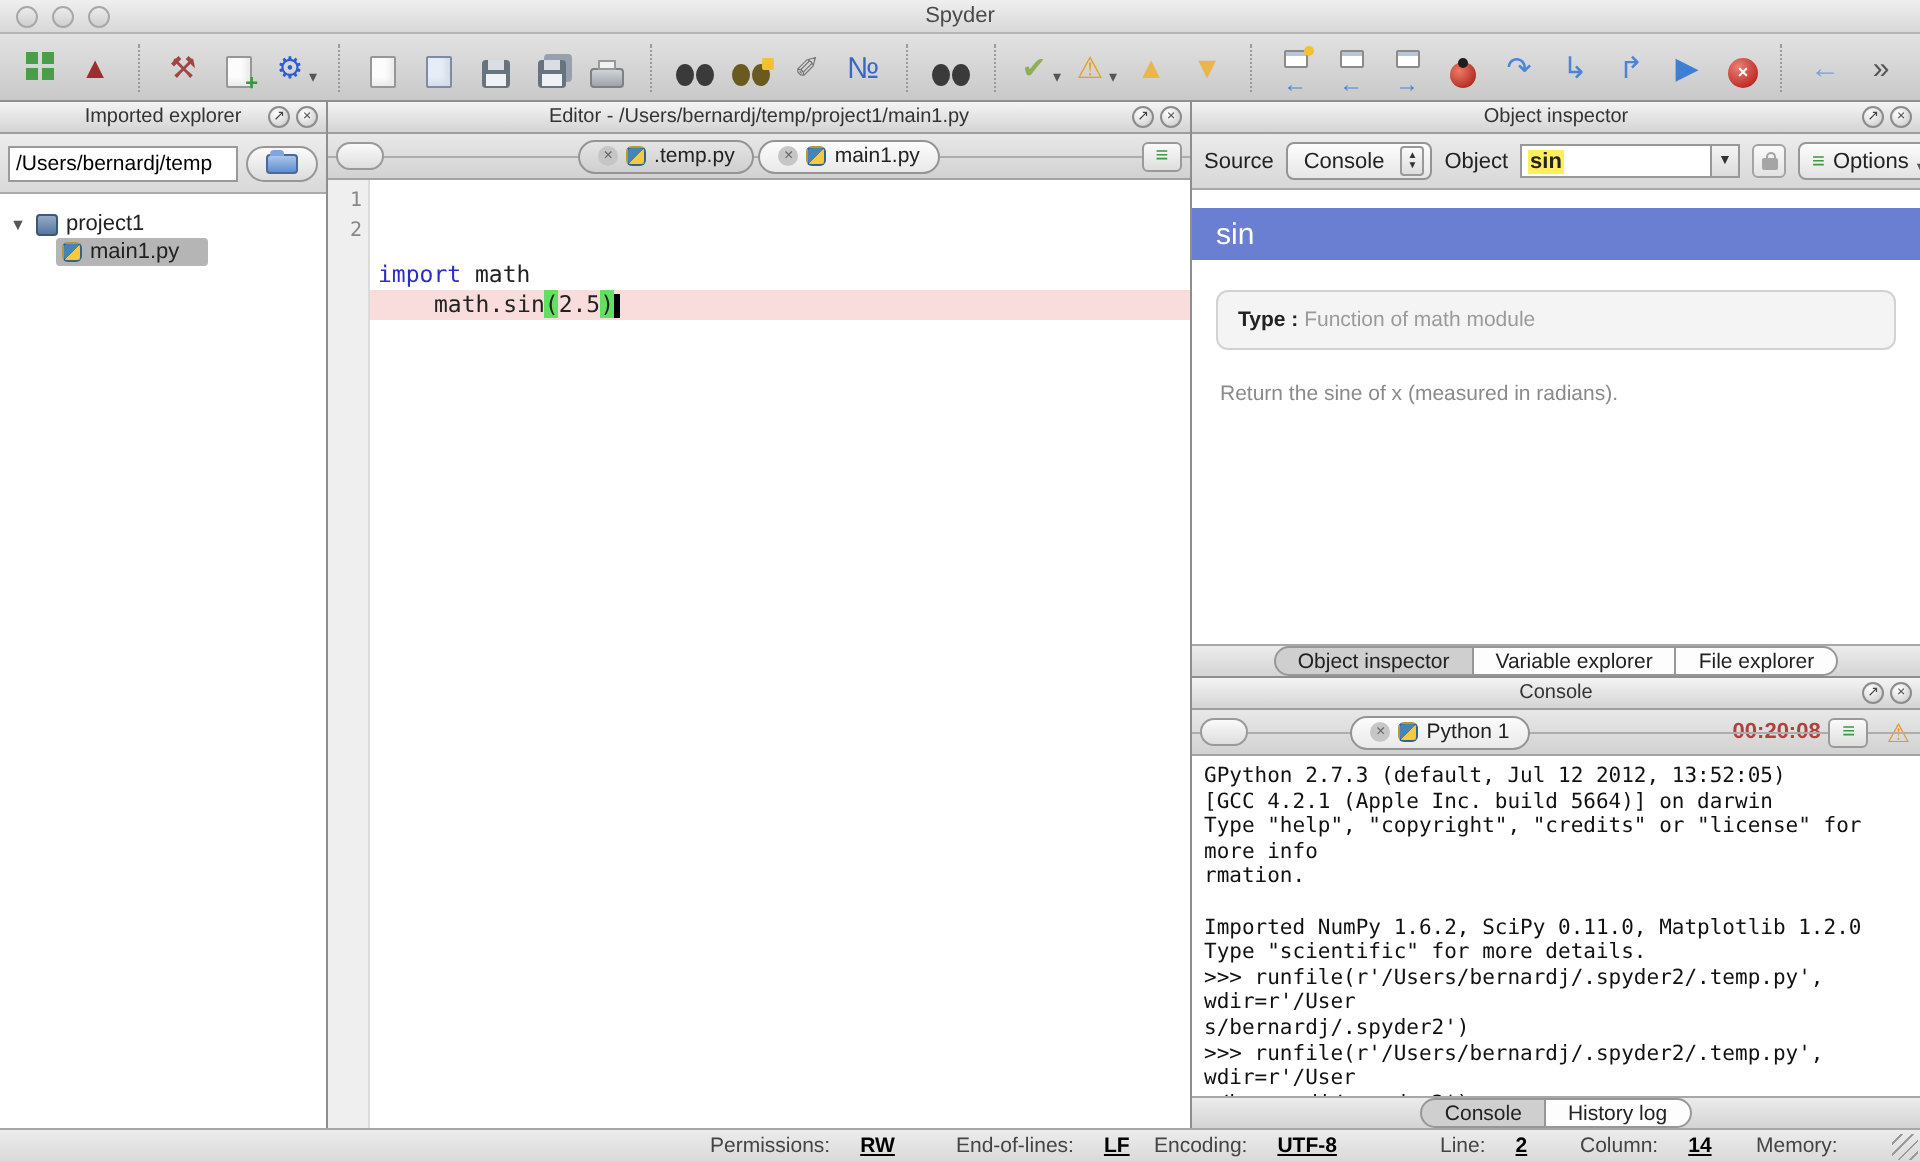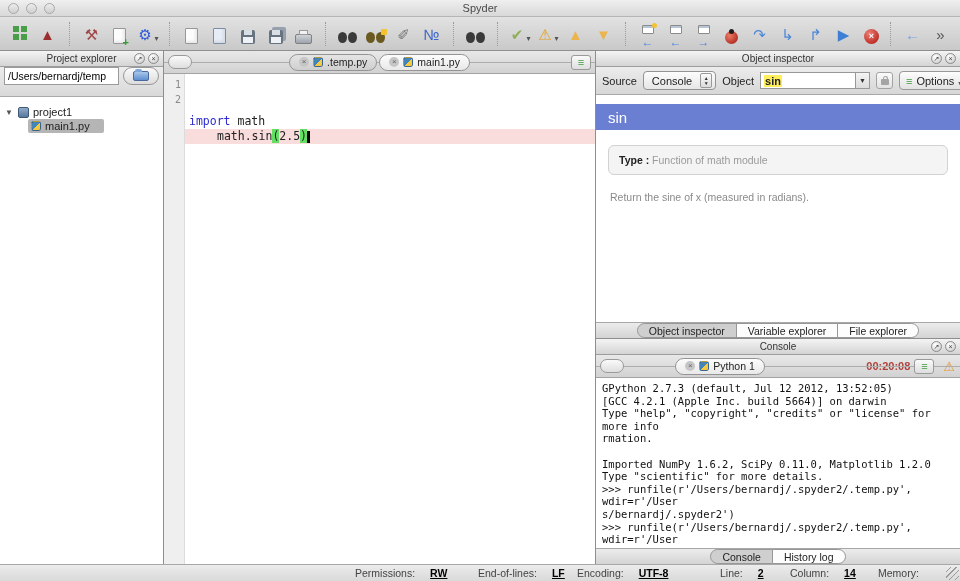--- a/index.html
+++ b/index.html
@@ -61,21 +61,21 @@
   .panel-head { height:16px; background:linear-gradient(#f4f4f4,#d4d4d4); border-bottom:1px solid #9d9d9d;
                 font-size:10px; color:#333; display:flex; align-items:center; justify-content:center; position:relative;
                 flex:none; }
   .pbtns { position:absolute; right:4px; top:2px; display:flex; gap:3px; }
   .pbtn { width:11px; height:11px; border-radius:50%; border:1px solid #8c8c8c; font-size:7px; line-height:9px;
           text-align:center; color:#444; background:radial-gradient(circle at 35% 30%, #ffffff, #c6c6c6); }
 
   
   .proj { width:164px; flex:none; display:flex; flex-direction:column; background:#fff; border-right:1px solid #8e8e8e; }
   .proj-toolbar { flex:none; height:30px; background:linear-gradient(#ececec,#d9d9d9); border-bottom:1px solid #aaa;
-                  display:flex; align-items:flex-start; padding:0 4px; gap:4px; }
+                  display:flex; align-items:center; padding:0 4px; gap:4px; }
   .pathfield { flex:1; height:18px; border:1px solid #9a9a9a; background:#fff; font-size:10.5px; padding:0 3px;
                font-family:"Liberation Sans", sans-serif; min-width:0; }
   .folderbtn { flex:none; width:36px; height:18px; border:1px solid #979797; border-radius:9px;
                background:linear-gradient(#fbfbfb,#dcdcdc); display:flex; align-items:center; justify-content:center; }
   .i-folder { width:16px; height:10px; background:linear-gradient(#a9c6ea,#5e8fd0); border:1px solid #49699c;
               border-radius:2px; position:relative; }
   .i-folder i { position:absolute; top:-3px; left:1px; width:7px; height:3px; background:#7ea7de; border-radius:2px 2px 0 0; }
   .tree { flex:1; background:#fff; padding-top:8px; font-size:11px; }
   .tree-row { display:flex; align-items:center; height:14px; gap:4px; }
   .disc { font-size:8px; color:#555; width:10px; text-align:center; margin-left:4px; }
@@ -320,21 +320,21 @@
     </div>
     <div class="tbtn">
       <span class="i-glyph" style="color: rgb(85, 85, 85);">»</span>
     </div>
   </div>
 
 <div class="main">
 
   <div class="proj">
     <div class="panel-head">
-      <span>Project explorer</span>
+      <span>Imported explorer</span>
       <span class="pbtns">
         <span class="pbtn">↗</span>
         <span class="pbtn">×</span>
       </span>
     </div>
     <div class="proj-toolbar">
       <input class="pathfield" value="/Users/bernardj/temp" style="">
       <span class="folderbtn">
         <span class="i-folder">
             <i></i>
@@ -350,20 +350,27 @@
       <div class="tree-row">
         <span class="sel-band">
           <span class="pyicon"></span>
           <span>main1.py</span>
         </span>
       </div>
     </div>
   </div>
 
   <div class="editor">
+    <div class="panel-head">
+      <span>Editor - /Users/bernardj/temp/project1/main1.py</span>
+      <span class="pbtns">
+        <span class="pbtn">↗</span>
+        <span class="pbtn">×</span>
+      </span>
+    </div>
     <div class="tabbar">
       <span class="browse"></span>
       <span class="tabs-center">
         <span class="tab">
           <span class="close">×</span>
           <span class="pyicon"></span>
           <span>.temp.py</span>
         </span>
         <span class="tab active">
           <span class="close">×</span>

